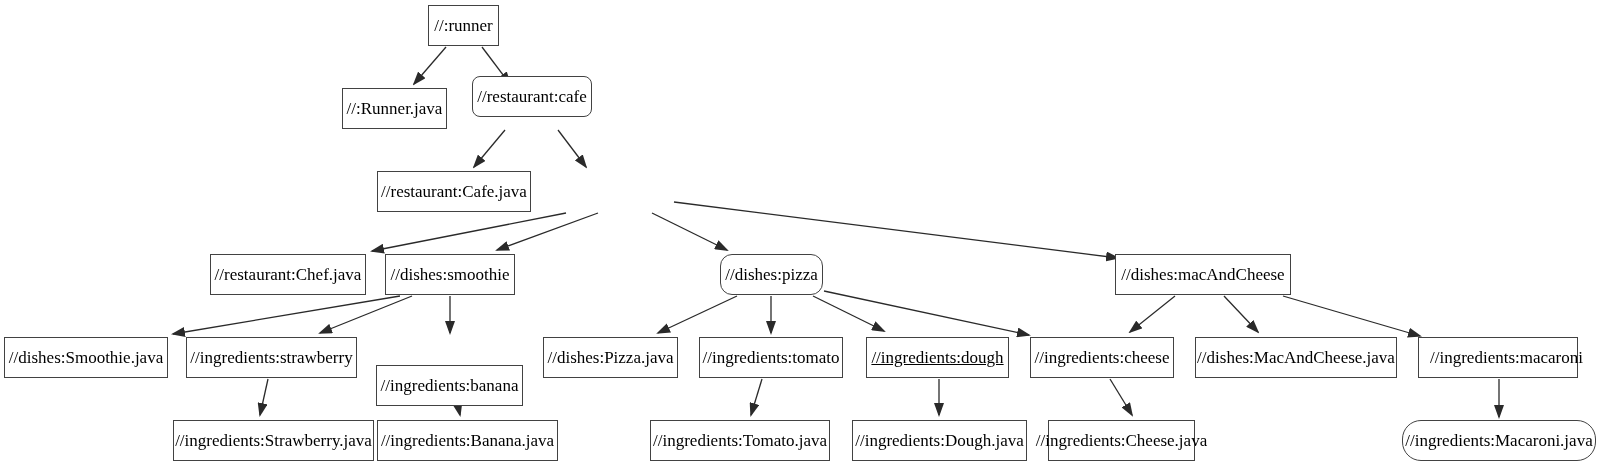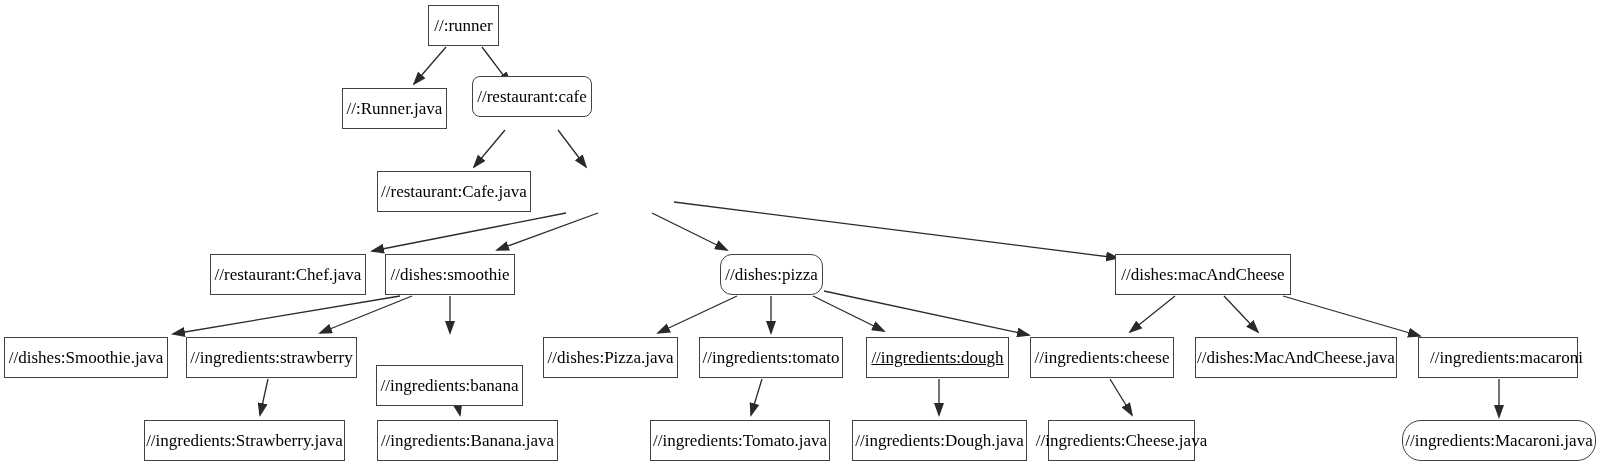--- a/index.html
+++ b/index.html
@@ -44,21 +44,21 @@
   #n-macandcheese      { left: 1115px; top: 254px; width: 176px; }
   #n-smoothie-java     { left: 4px;    top: 337px; width: 164px; }
   #n-strawberry        { left: 186px;  top: 337px; width: 171px; }
   #n-banana            { left: 376px;  top: 337px; width: 147px; margin-top: 28px; }
   #n-pizza-java        { left: 543px;  top: 337px; width: 135px; }
   #n-tomato            { left: 699px;  top: 337px; width: 144px; }
   #n-dough             { left: 866px;  top: 337px; width: 143px; text-decoration: underline; }
   #n-cheese            { left: 1030px; top: 337px; width: 144px; }
   #n-macandcheese-java { left: 1195px; top: 337px; width: 202px; }
   #n-macaroni          { left: 1418px; top: 337px; width: 160px; padding-left: 17px; }
-  #n-strawberry-java   { left: 144px;  top: 420px; width: 201px; }
+  #n-strawberry-java   { left: 173px;  top: 420px; width: 201px; }
   #n-banana-java       { left: 377px;  top: 420px; width: 181px; }
   #n-tomato-java       { left: 650px;  top: 420px; width: 180px; }
   #n-dough-java        { left: 852px;  top: 420px; width: 175px; }
   #n-cheese-java       { left: 1048px; top: 420px; width: 147px; }
   #n-macaroni-java     { left: 1402px; top: 420px; width: 194px; border-radius: 19px; }
 </style>
 </head>
 <body>
 
 <div id="canvas">

